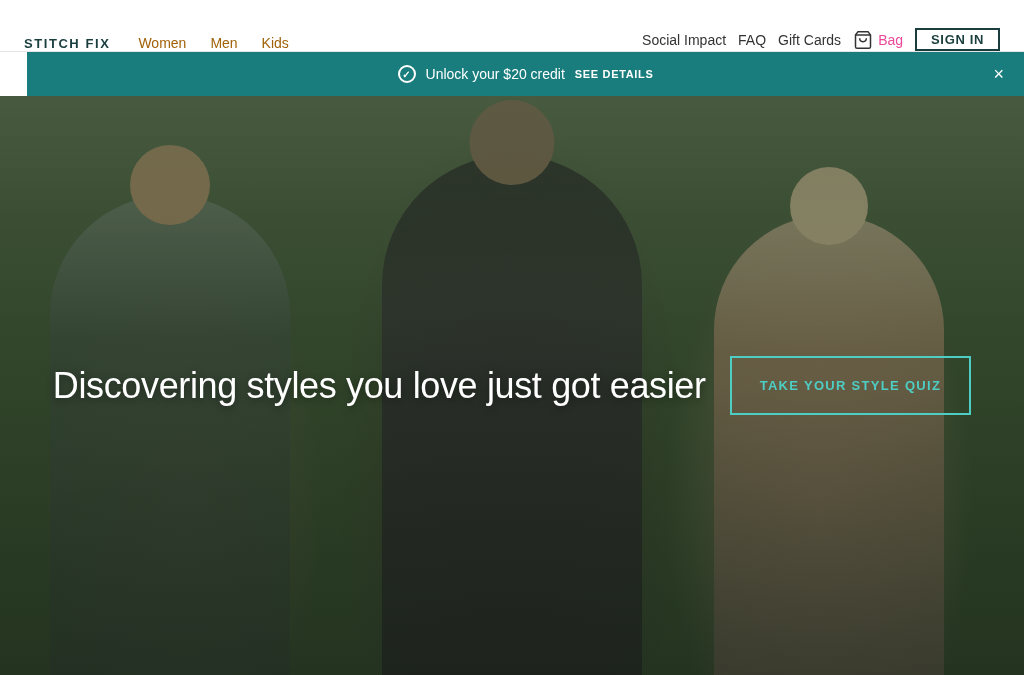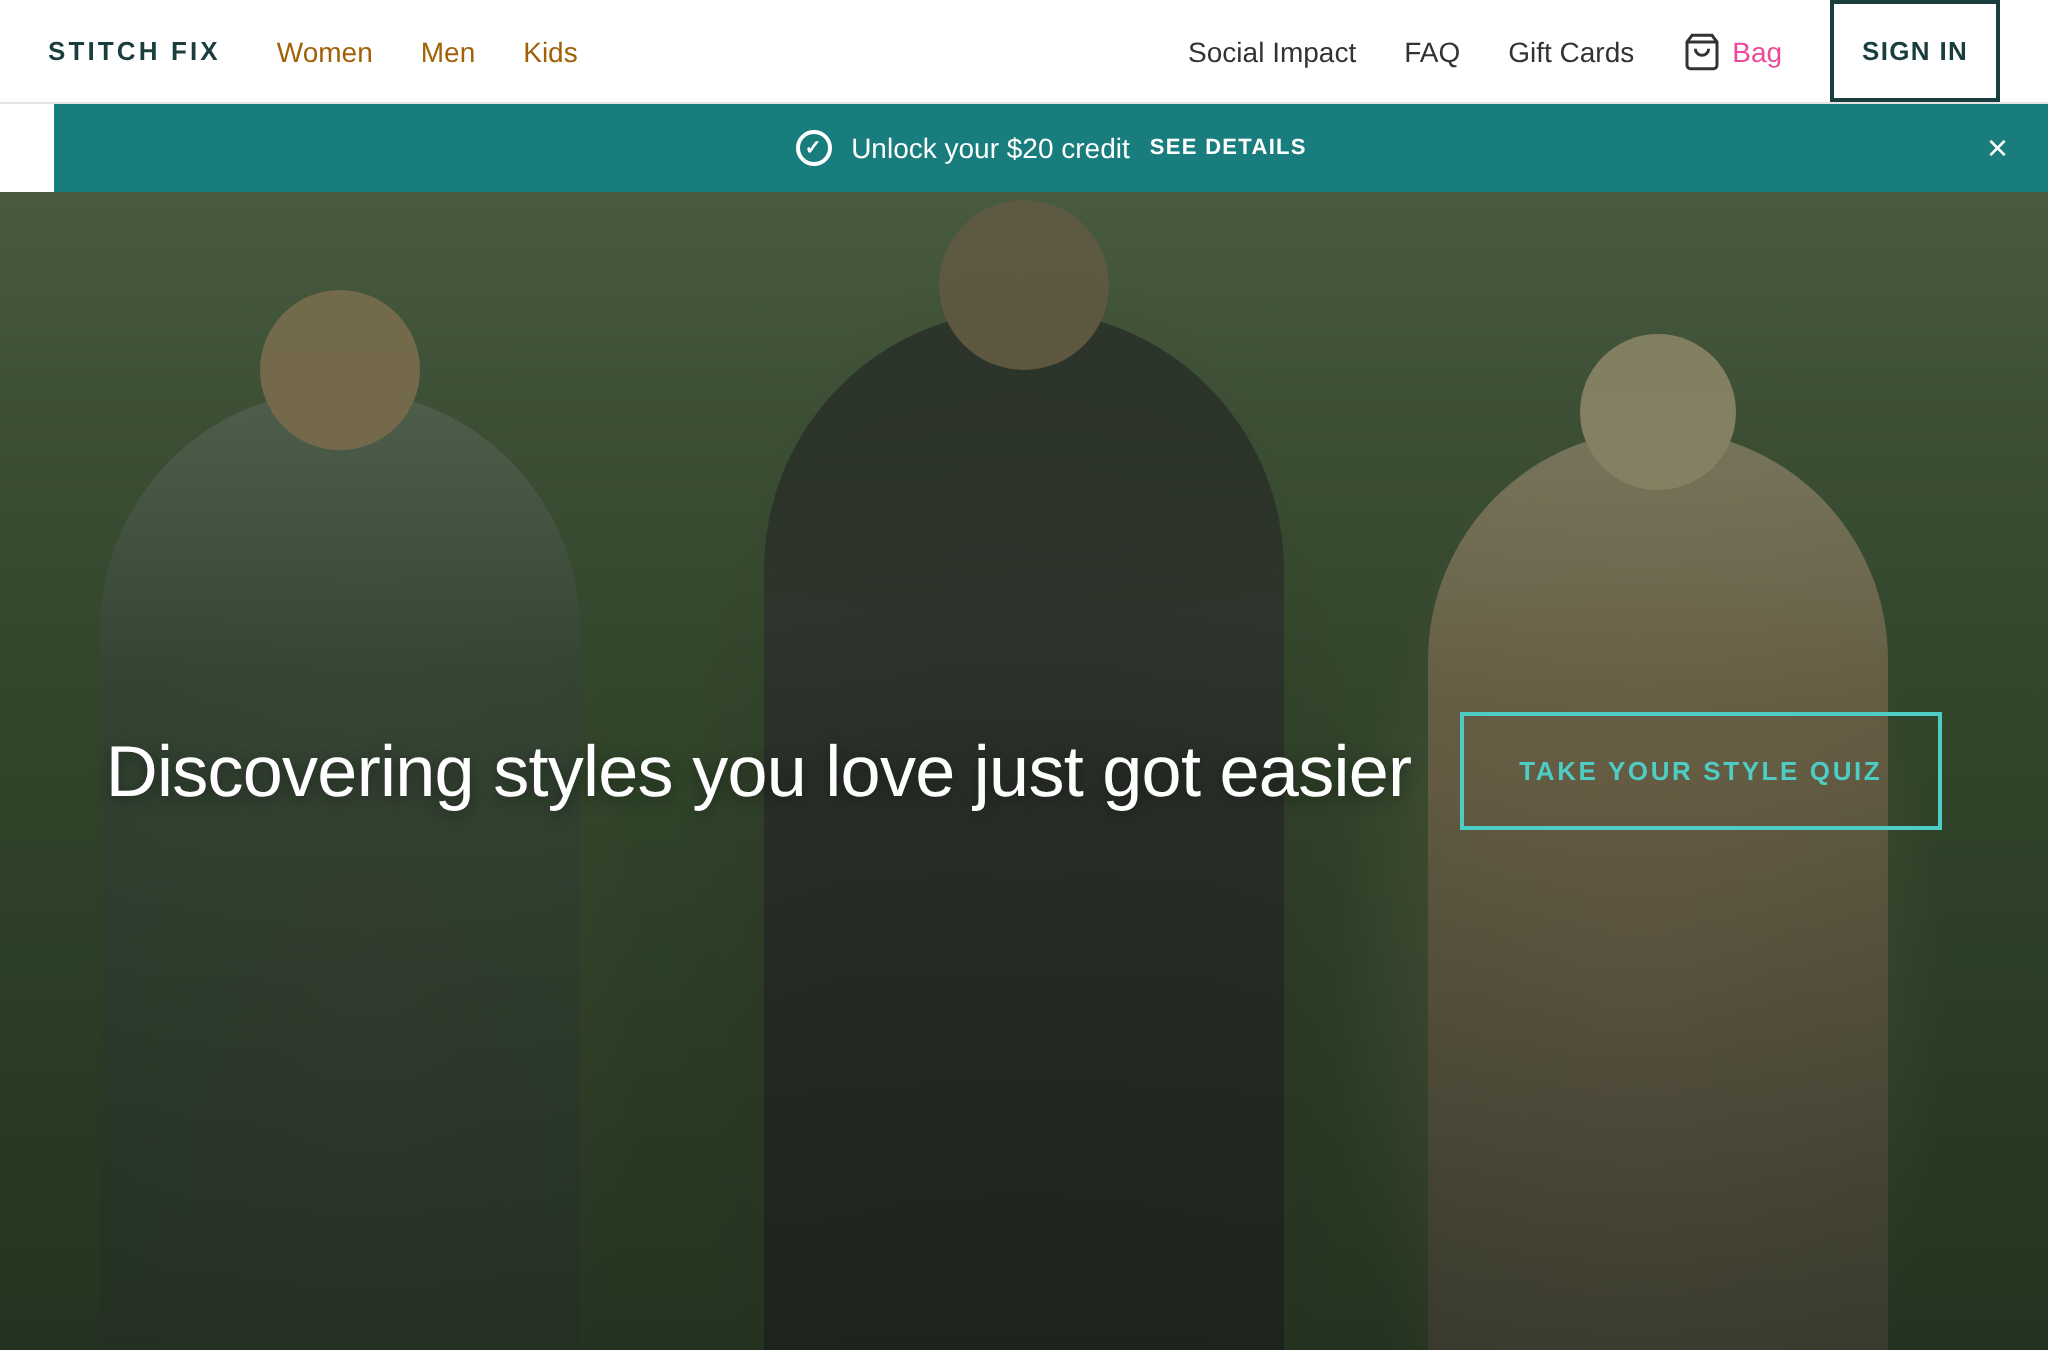--- a/index.html
+++ b/index.html
@@ -11,21 +11,21 @@
     body {
       font-family: -apple-system, BlinkMacSystemFont, 'Segoe UI', Helvetica, Arial, sans-serif;
       width: 1024px;
       height: 675px;
       overflow: hidden;
     }
 
     
     .navbar {
       display: flex;
-      align-items: center;
+      align-items: flex-end;
       justify-content: space-between;
       padding: 0 24px;
       height: 52px;
       background: #fff;
       border-bottom: 1px solid #e5e5e5;
       position: relative;
       z-index: 10;
     }
 
     .navbar-left {
@@ -50,21 +50,21 @@
     .nav-link {
       font-size: 14px;
       color: #a16207;
       cursor: pointer;
       text-decoration: none;
     }
 
     .navbar-right {
       display: flex;
       align-items: center;
-      gap: 24px;
+      gap: 12px;
     }
 
     .nav-right-link {
       font-size: 14px;
       color: #333;
       cursor: pointer;
       text-decoration: none;
     }
 
     .bag-item {
@@ -78,21 +78,21 @@
 
     .bag-icon-svg {
       width: 20px;
       height: 20px;
     }
 
     .sign-in-btn {
       border: 2px solid #1a3d3d;
       color: #1a3d3d;
       background: #fff;
-      padding: 16px 14px;
+      padding: 2px 14px;
       font-size: 13px;
       font-weight: 600;
       letter-spacing: 0.05em;
       cursor: pointer;
       text-transform: uppercase;
     }
 
     
     .promo-banner {
       background: #1a7d7d;

